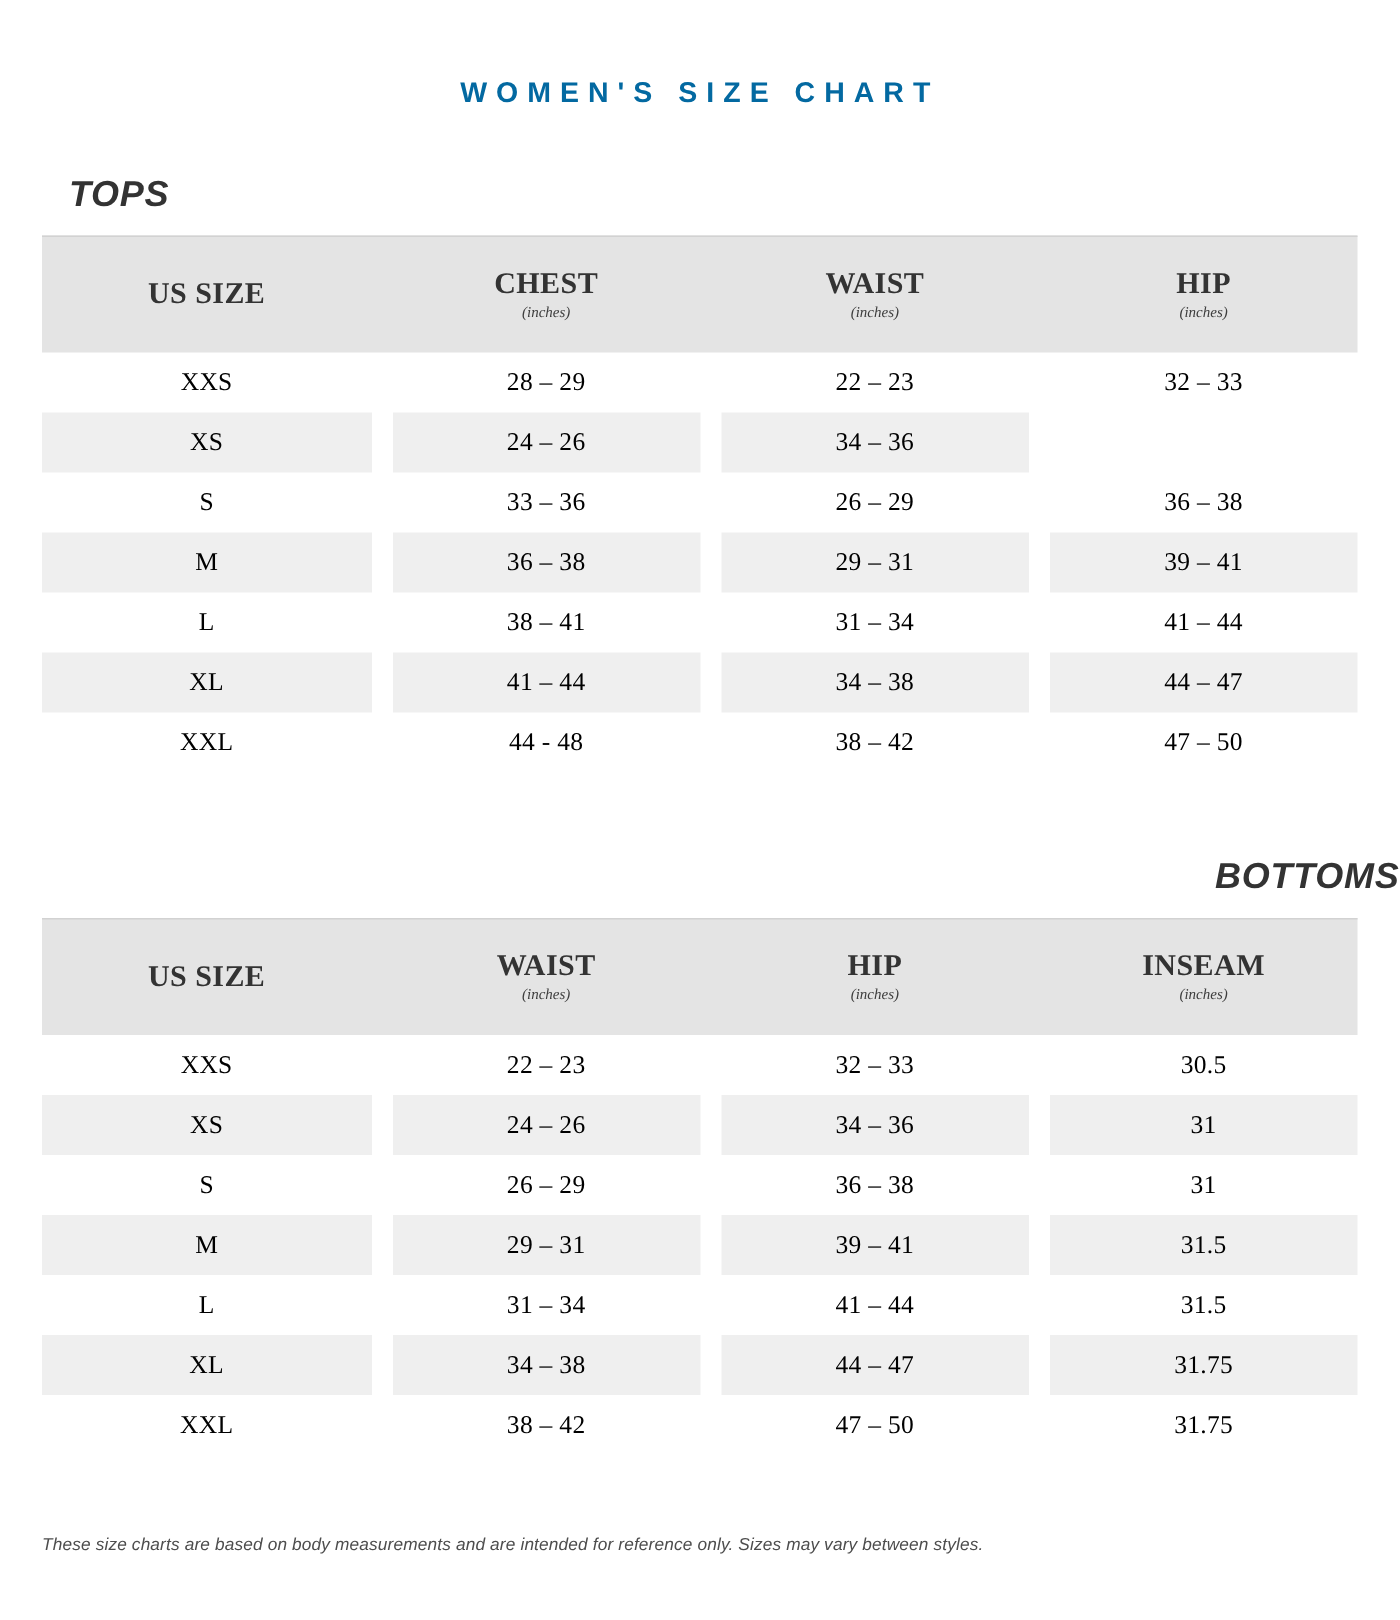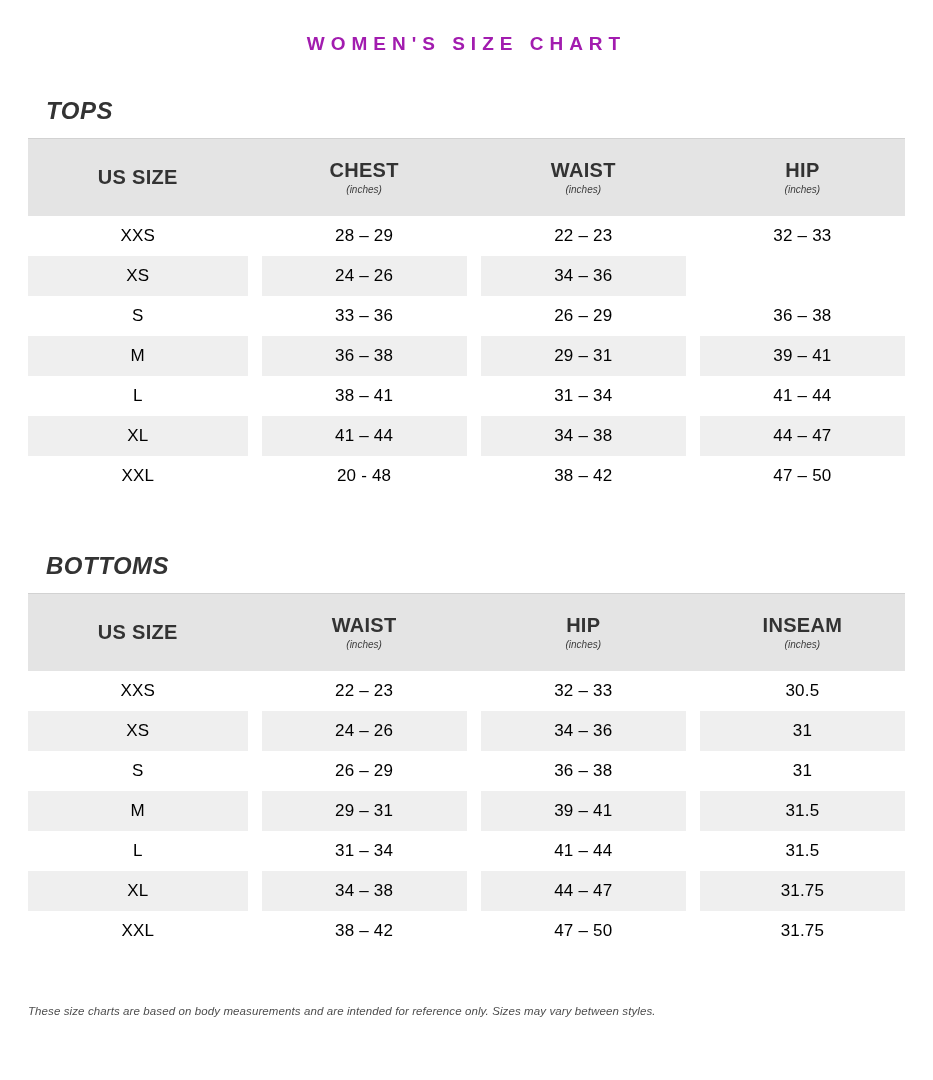--- a/index.html
+++ b/index.html
@@ -5,42 +5,43 @@
   html, body { margin: 0; padding: 0; background: #ffffff; }
   body {
     width: 933px; height: 1080px; overflow: hidden;
     font-family: "Liberation Sans", sans-serif;
     color: #3a3a3a;
     -webkit-font-smoothing: antialiased;
   }
   .page { width: 933px; height: 1080px; position: relative; }
 
   .title {
-    margin: 0; padding-top: 33px;
+    margin: 0; padding-top: 52px;
     text-align: center;
     font-size: 19px; font-weight: 700;
     letter-spacing: 6px;
-    color: #a21caf;
+    color: #0369a1;
   }
 
   .section-heading {
     margin: 42px 0 13px 46px;
     font-size: 24px; font-weight: 700; font-style: italic;
     letter-spacing: 0.5px;
     color: #333333;
     line-height: 28px;
   }
-  .section-heading.second { margin-top: 56px; }
+  .section-heading.second { margin-top: 56px; text-align: right; }
 
   .table { margin: 0 28px; width: 877px; }
 
   .thead, .trow {
     display: grid;
     grid-template-columns: 1.07fr 1fr 1fr 1fr;
     column-gap: 14px;
+    font-family: Liberation Serif, serif;
   }
 
   .thead {
     background: var(--header-bg, #e4e4e4);
     border-top: 1px solid #d2d2d2;
     height: 77px;
   }
   .hcell {
     display: flex; flex-direction: column;
     justify-content: center; align-items: center;
@@ -120,21 +121,21 @@
             <div class="tcell">41 – 44</div>
           </div>
           <div class="trow stripe">
             <div class="tcell">XL</div>
             <div class="tcell">41 – 44</div>
             <div class="tcell">34 – 38</div>
             <div class="tcell">44 – 47</div>
           </div>
           <div class="trow">
             <div class="tcell">XXL</div>
-            <div class="tcell">20 - 48</div>
+            <div class="tcell">44 - 48</div>
             <div class="tcell">38 – 42</div>
             <div class="tcell">47 – 50</div>
           </div>
         </div>
     </div>
   </section>
 
   <section>
     <h2 class="section-heading second">BOTTOMS</h2>
     <div class="table">

